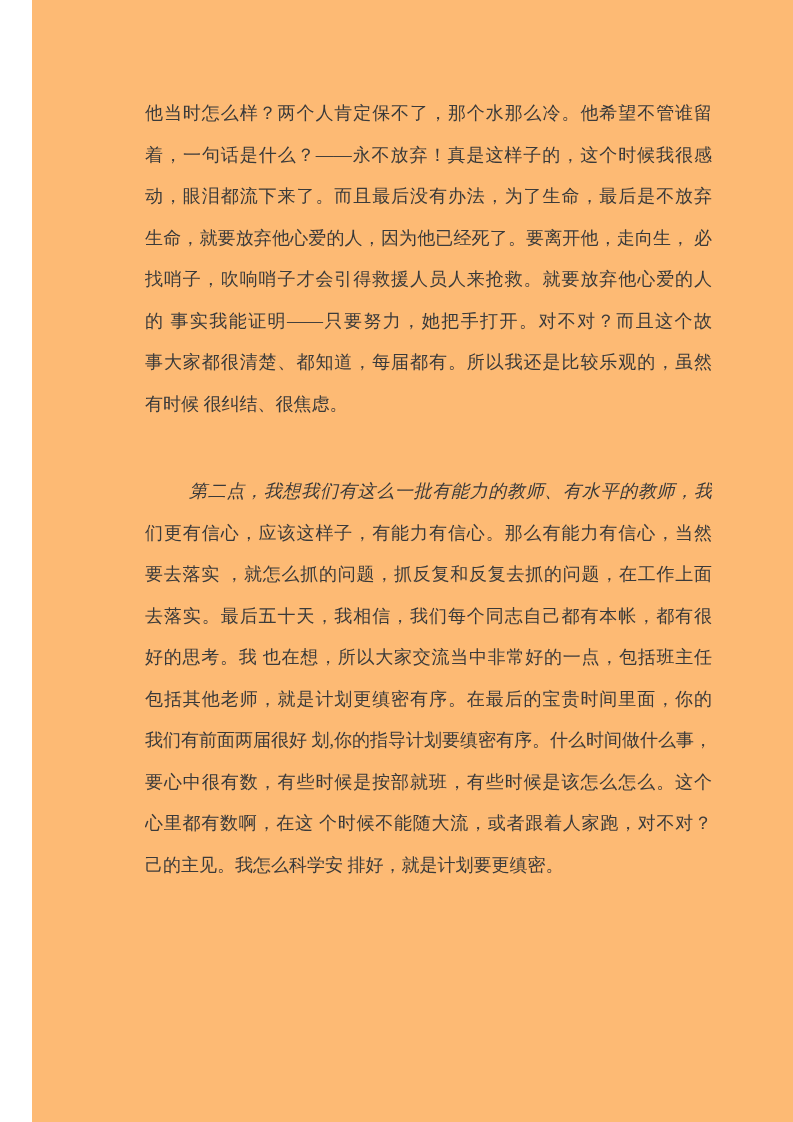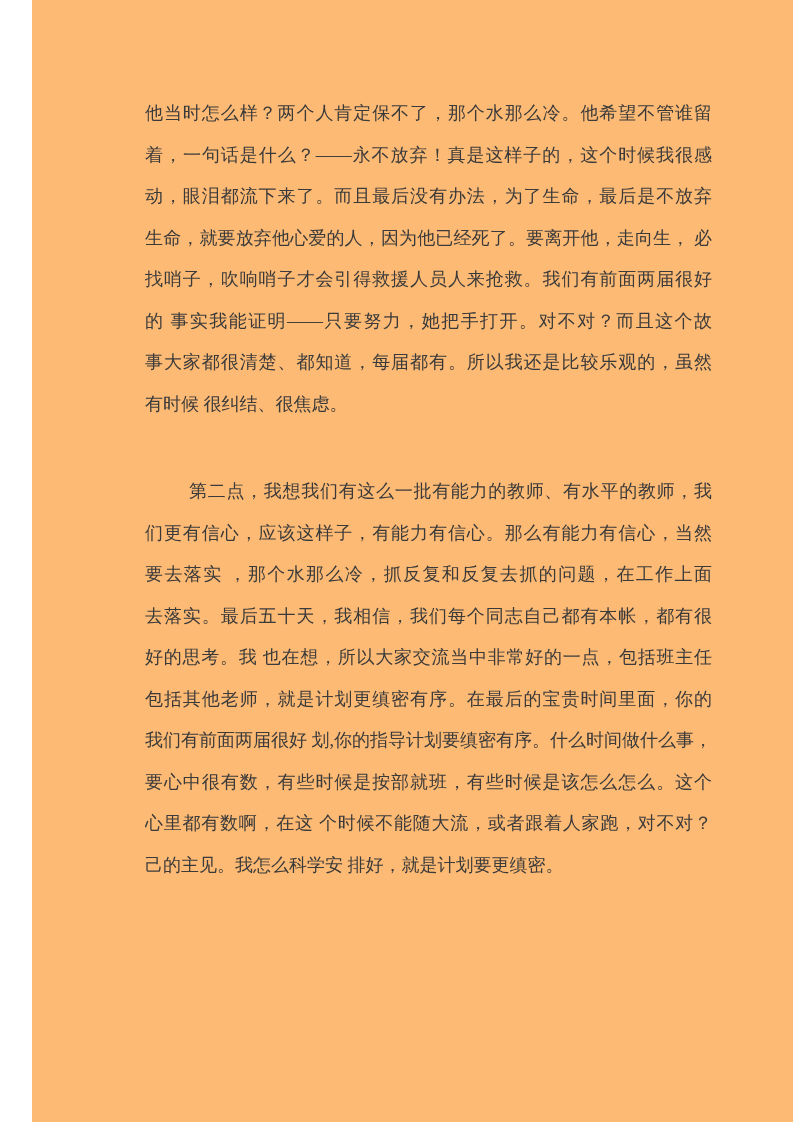--- a/index.html
+++ b/index.html
@@ -40,41 +40,42 @@
     text-align: justify;
     text-align-last: justify;
     white-space: normal;
     overflow: hidden;
   }
   .line.last {
     text-align-last: left;
   }
   .line.indent {
     text-indent: 44px;
+    font-style: italic;
   }
 </style>
 </head>
 <body>
 
 <div class="page">
   <div class="text-block" id="text-block" style="color: rgb(58, 58, 58);">
       <div class="paragraph">
         <div class="line">他当时怎么样？两个人肯定保不了，那个水那么冷。他希望不管谁留</div>
         <div class="line">着，一句话是什么？——永不放弃！真是这样子的，这个时候我很感</div>
         <div class="line">动，眼泪都流下来了。而且最后没有办法，为了生命，最后是不放弃</div>
         <div class="line">生命，就要放弃他心爱的人，因为他已经死了。要离开他，走向生， 必</div>
-        <div class="line">找哨子，吹响哨子才会引得救援人员人来抢救。我们有前面两届很好</div>
+        <div class="line">找哨子，吹响哨子才会引得救援人员人来抢救。就要放弃他心爱的人</div>
         <div class="line">的 事实我能证明——只要努力，她把手打开。对不对？而且这个故</div>
         <div class="line">事大家都很清楚、都知道，每届都有。所以我还是比较乐观的，虽然</div>
         <div class="line last">有时候 很纠结、很焦虑。</div>
       </div>
       <div class="paragraph para-gap">
         <div class="line indent">第二点，我想我们有这么一批有能力的教师、有水平的教师，我</div>
         <div class="line">们更有信心，应该这样子，有能力有信心。那么有能力有信心，当然</div>
-        <div class="line">要去落实 ，那个水那么冷，抓反复和反复去抓的问题，在工作上面</div>
+        <div class="line">要去落实 ，就怎么抓的问题，抓反复和反复去抓的问题，在工作上面</div>
         <div class="line">去落实。最后五十天，我相信，我们每个同志自己都有本帐，都有很</div>
         <div class="line">好的思考。我 也在想，所以大家交流当中非常好的一点，包括班主任</div>
         <div class="line">包括其他老师，就是计划更缜密有序。在最后的宝贵时间里面，你的</div>
         <div class="line">我们有前面两届很好 划,你的指导计划要缜密有序。什么时间做什么事，</div>
         <div class="line">要心中很有数，有些时候是按部就班，有些时候是该怎么怎么。这个</div>
         <div class="line">心里都有数啊，在这 个时候不能随大流，或者跟着人家跑，对不对？</div>
         <div class="line last">己的主见。我怎么科学安 排好，就是计划要更缜密。</div>
       </div>
     </div>
 </div>

